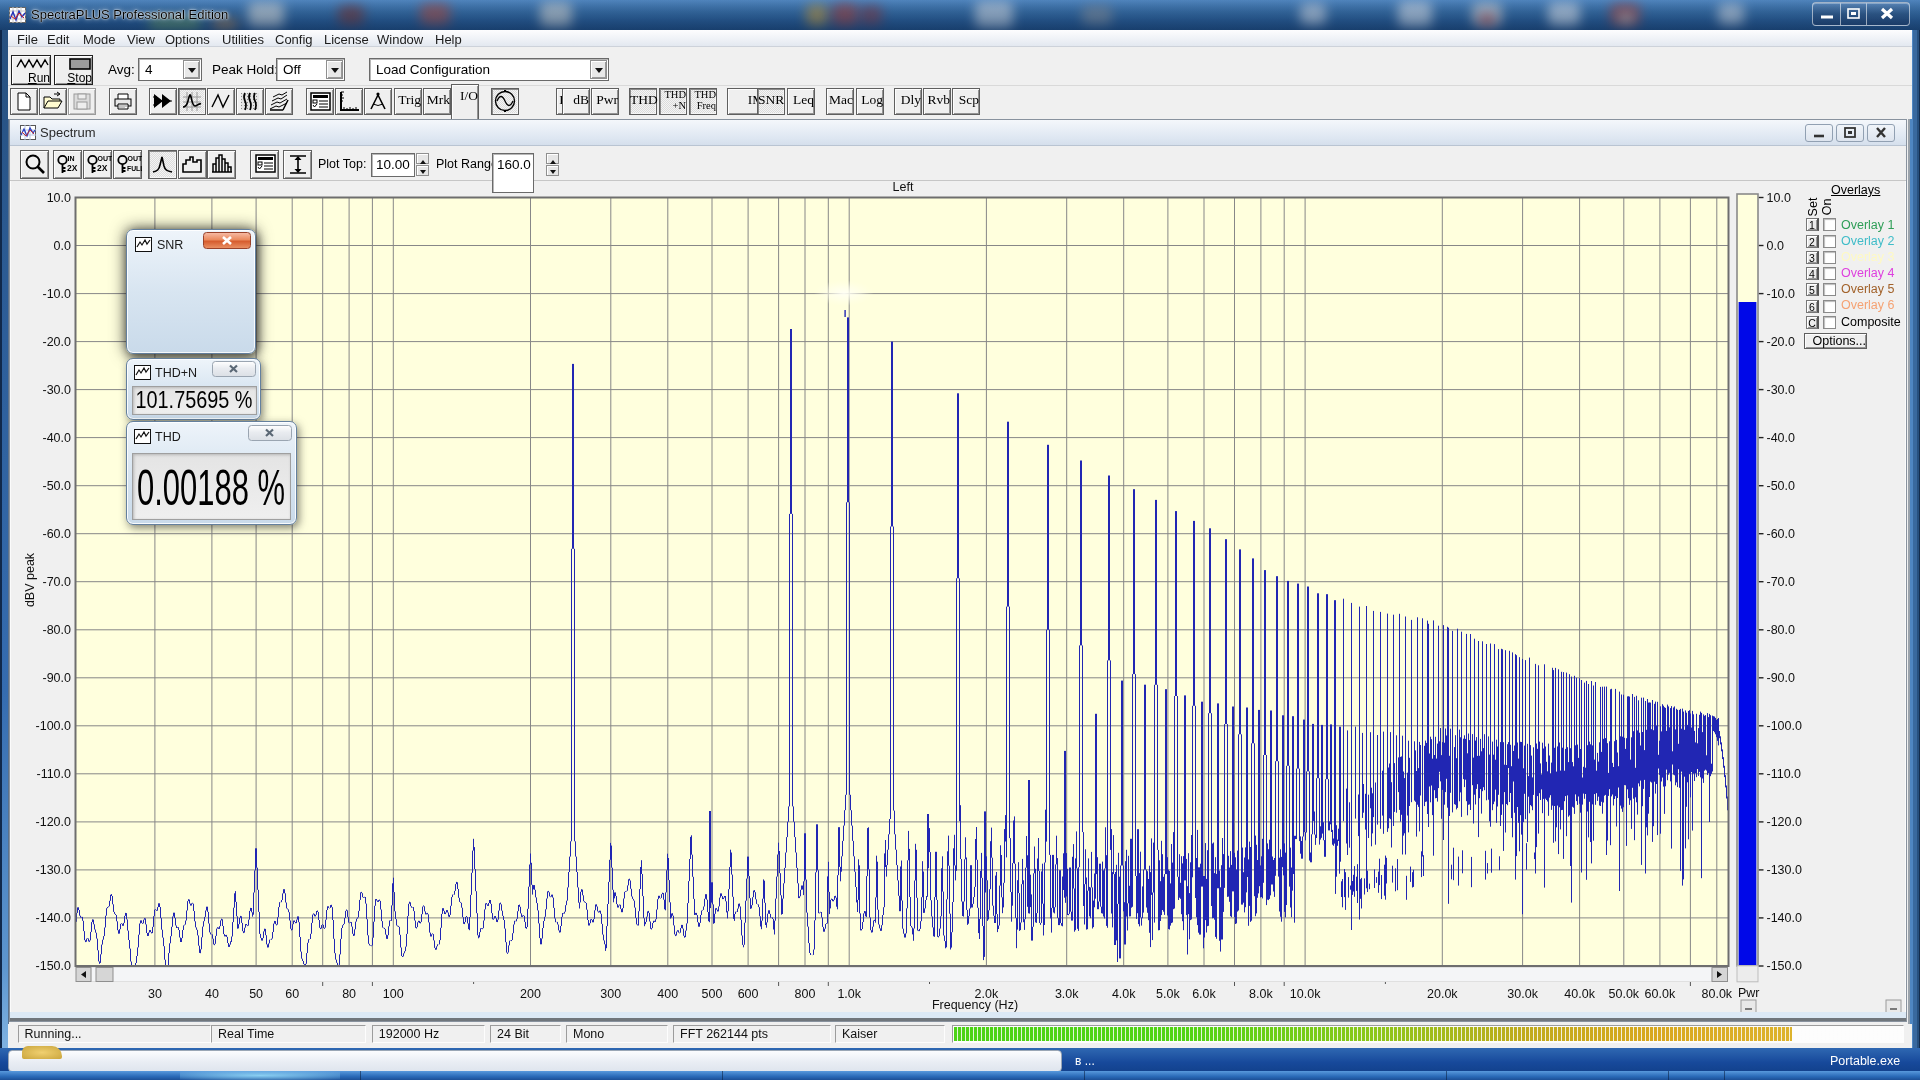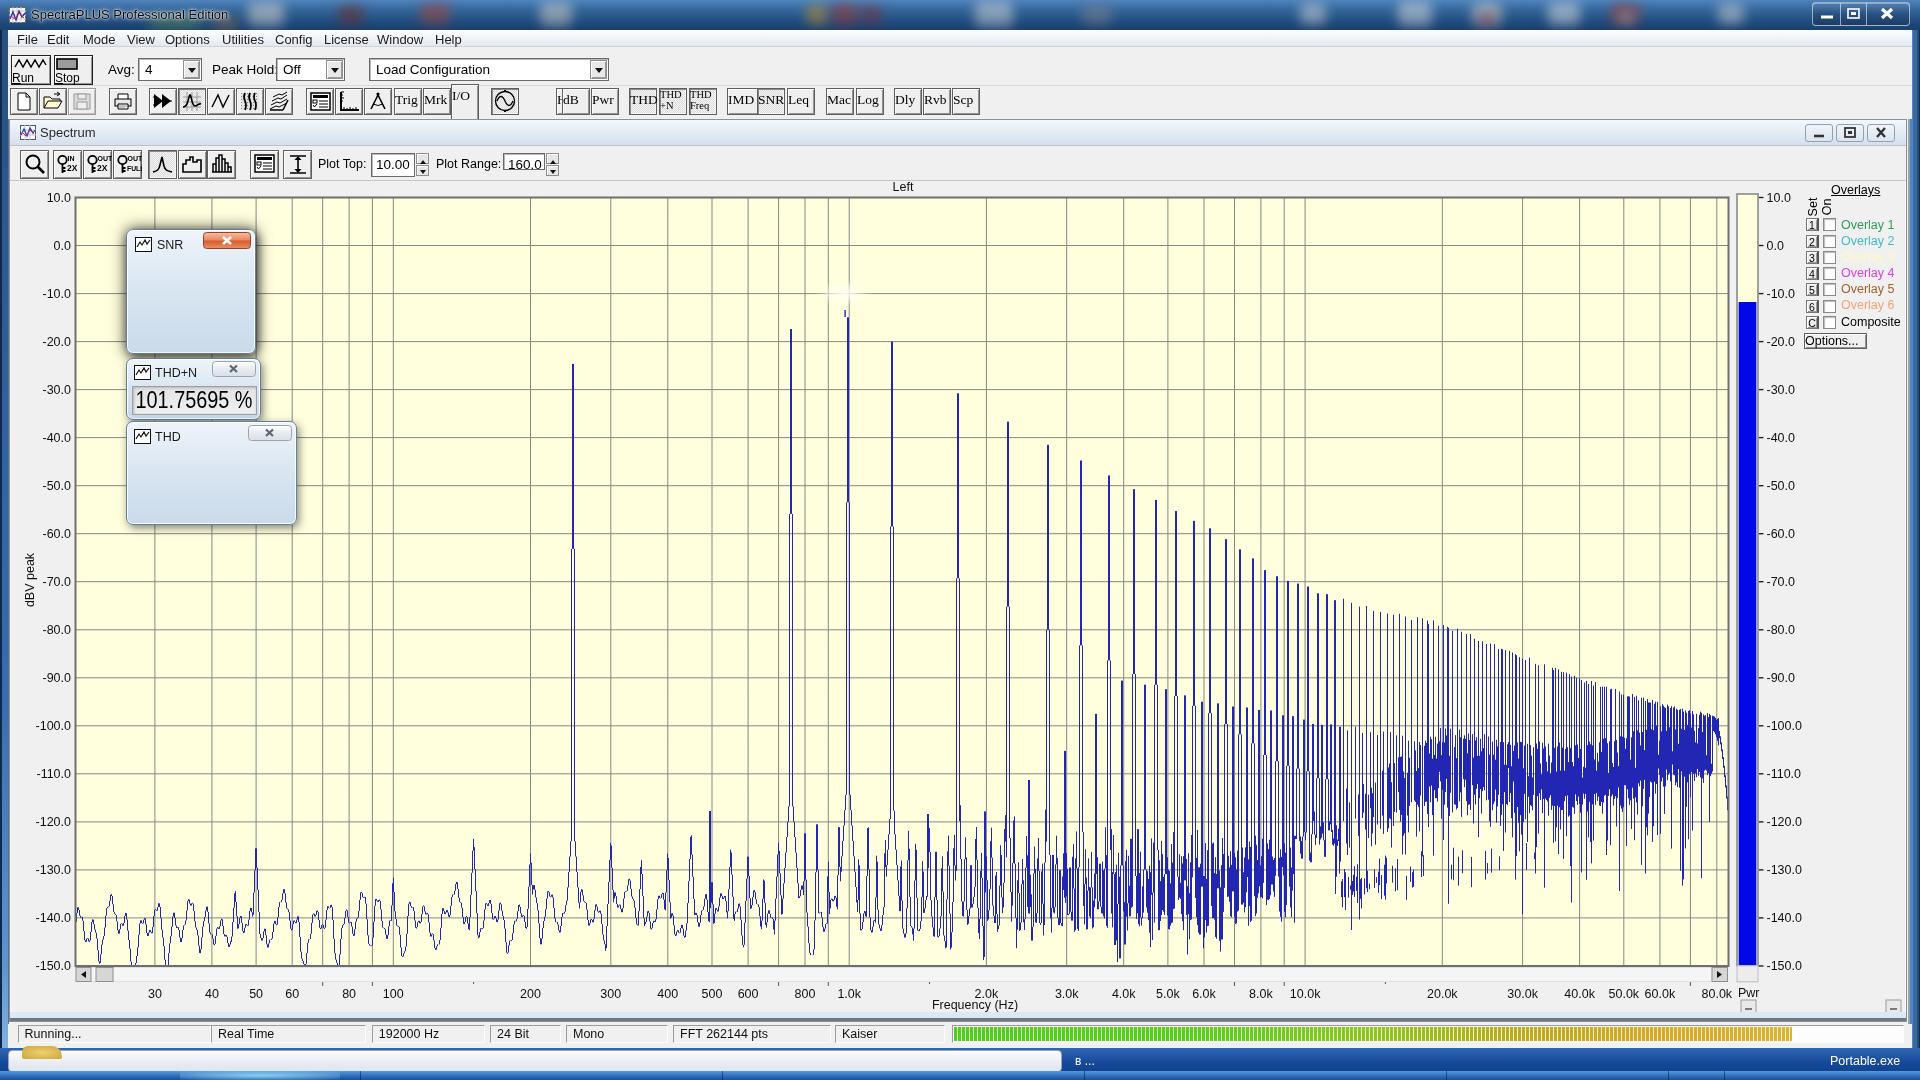--- a/index.html
+++ b/index.html
@@ -6,21 +6,21 @@
 #bordL{left:0;border-left:2px solid #10284a}#bordR{left:1908px;width:12px;background:linear-gradient(to right,#9aa2aa 0 2px,#4f86c2 2px 5px,#39699f 5px 9px,#27507f 9px 11px,#132c4e 11px 12px)}
 .abs{position:absolute}
 #titlebar{left:0;top:0;width:1920px;height:30px;background:linear-gradient(#5187c0,#35699f 40%,#25558c 70%,#1d4a7c);overflow:hidden}
 #titlebar .blob{position:absolute;filter:blur(6px);border-radius:6px;opacity:.7}
 .tb-btn{position:absolute;top:2px;height:24px;border:1px solid rgba(255,255,255,.55);background:linear-gradient(rgba(120,150,190,.35),rgba(40,70,110,.45) 50%,rgba(25,50,90,.5));box-shadow:inset 0 1px 0 rgba(255,255,255,.3)}
 #win{left:8px;top:30px;width:1904px;height:1018px;background:#f0f0f0;border-left:1px solid #5a718c;border-right:1px solid #5a718c}
 #menubar{left:8px;top:30px;width:1904px;height:17px;background:linear-gradient(#fdfdfe,#eef1f6 60%,#e3e8f0);border-bottom:1px solid #cdd2da;color:#1c1c1c;font-size:13px}
 #menubar span{position:absolute;top:2px}
 #tb1{left:8px;top:47px;width:1904px;height:39px;background:#f0f0f0;border-bottom:1px solid #d9d9d9}
 #tb2{left:8px;top:86px;width:1904px;height:33px;background:#f0f0f0}
-.tbtn{position:absolute;border:1px solid #5f5f5f;background:#efefef;box-shadow:inset 1px 1px 0 #fdfdfd,inset -1px -1px 0 #949494;text-align:left}
+.tbtn{position:absolute;border:1px solid #5f5f5f;background:#efefef;box-shadow:inset 1px 1px 0 #fdfdfd,inset -1px -1px 0 #949494;text-align:right}
 .tbtn.dis{box-shadow:inset 1px 1px 0 #fdfdfd,inset -1px -1px 0 #bdbdbd;border-color:#9a9a9a}
 .tbtn.prs{box-shadow:inset 1px 1px 0 #8a8a8a,inset -1px -1px 0 #f5f5f5;background-color:#f4f4f4;background-image:linear-gradient(45deg,#dcdcdc 25%,transparent 25%,transparent 75%,#dcdcdc 75%),linear-gradient(45deg,#dcdcdc 25%,transparent 25%,transparent 75%,#dcdcdc 75%);background-size:2px 2px;background-position:0 0,1px 1px}
 .ser{font-family:"Liberation Serif",serif;font-size:13.5px;color:#000}
 .ser2{font-family:"Liberation Serif",serif;font-size:10.5px;line-height:1.02;color:#000;padding-top:1px}
 .combo{position:absolute;background:#fff;border:1px solid #6a6a6a;box-shadow:inset 1px 1px 0 #b8b8b8;font-size:13.5px;color:#000}
 .combo .val{position:absolute;left:6px;top:3px}
 .cbtn{position:absolute;right:1px;top:1px;bottom:1px;width:17px;background:#e8e8e8;border:1px solid #8f8f8f;box-shadow:inset 1px 1px 0 #fff,inset -1px -1px 0 #9a9a9a}
 .arr{position:absolute;left:50%;top:50%;margin:-2px 0 0 -4px;border:4px solid transparent;border-top:5px solid #111}
 .lab{position:absolute;font-size:12.5px;color:#000}
 #child{left:9px;top:119px;width:1898px;height:903px;background:#f0f0f0;border:1px solid #88929e;box-shadow:inset 0 0 0 1px #fbfbfb}
@@ -349,21 +349,21 @@
   </div>
 <div class="spin" style="left:416px;top:153px">
     <div style="top:0">
       <span class="ua"></span>
     </div>
     <div style="top:12px">
       <span class="da"></span>
     </div>
   </div>
 <div class="lab" style="left:436px;top:157px">Plot Range:</div>
-<div class="combo" style="left:503px;top:153px;width:42px;height:17px">
+<div class="combo" style="left:492px;top:153px;width:42px;height:40px">
     <span class="val" style="left:4px">160.0</span>
   </div>
 <div class="spin" style="left:546px;top:153px">
     <div style="top:0">
       <span class="ua"></span>
     </div>
     <div style="top:12px">
       <span class="da"></span>
     </div>
   </div>
@@ -592,20 +592,25 @@
 </div>
 <div class="fw" style="left:126px;top:421px;width:171px;height:104px">
  <svg width="17" height="15" style="position:absolute;left:7px;top:7px">
       <rect x="0.5" y="0.5" width="16" height="14" fill="#fff" stroke="#111"></rect>
       <path d="M2 10l3-5 2 3 3-5 2 4 3-4" fill="none" stroke="#111" stroke-width="1.2"></path>
     </svg>
     <span class="ttl" style="left:28px;top:8px">THD</span>
  <div class="cxg" style="left:121px;top:3px;width:44px;height:16px"><svg width="42" height="14">
         <path d="M17 3.5l7 6.5M24 3.5l-7 6.5" stroke="#5b6875" stroke-width="2.2"></path>
       </svg></div>
+ <div class="inner" style="left:5px;top:31px;width:159px;height:67px">
+  <svg width="157" height="65">
+        <text x="78" y="51" text-anchor="middle" font-size="50" textLength="148" lengthAdjust="spacingAndGlyphs" fill="#000" font-family="Liberation Sans">0.00188 %</text>
+      </svg>
+ </div>
 </div>
 <div id="statusp" class="abs"></div>
 <div class="sp" style="left:17.6px;width:193px">Running...</div>
 <div class="sp" style="left:211px;width:154.5px">Real Time</div>
 <div class="sp" style="left:371.8px;width:113.2px">192000 Hz</div>
 <div class="sp" style="left:490px;width:71px">24 Bit</div>
 <div class="sp" style="left:566px;width:102px">Mono</div>
 <div class="sp" style="left:673px;width:157.5px">FFT 262144 pts</div>
 <div class="sp" style="left:835px;width:110px">Kaiser</div>
 <div class="sp" style="left:951.5px;width:952px;padding:0;background:#fdfdfd">

